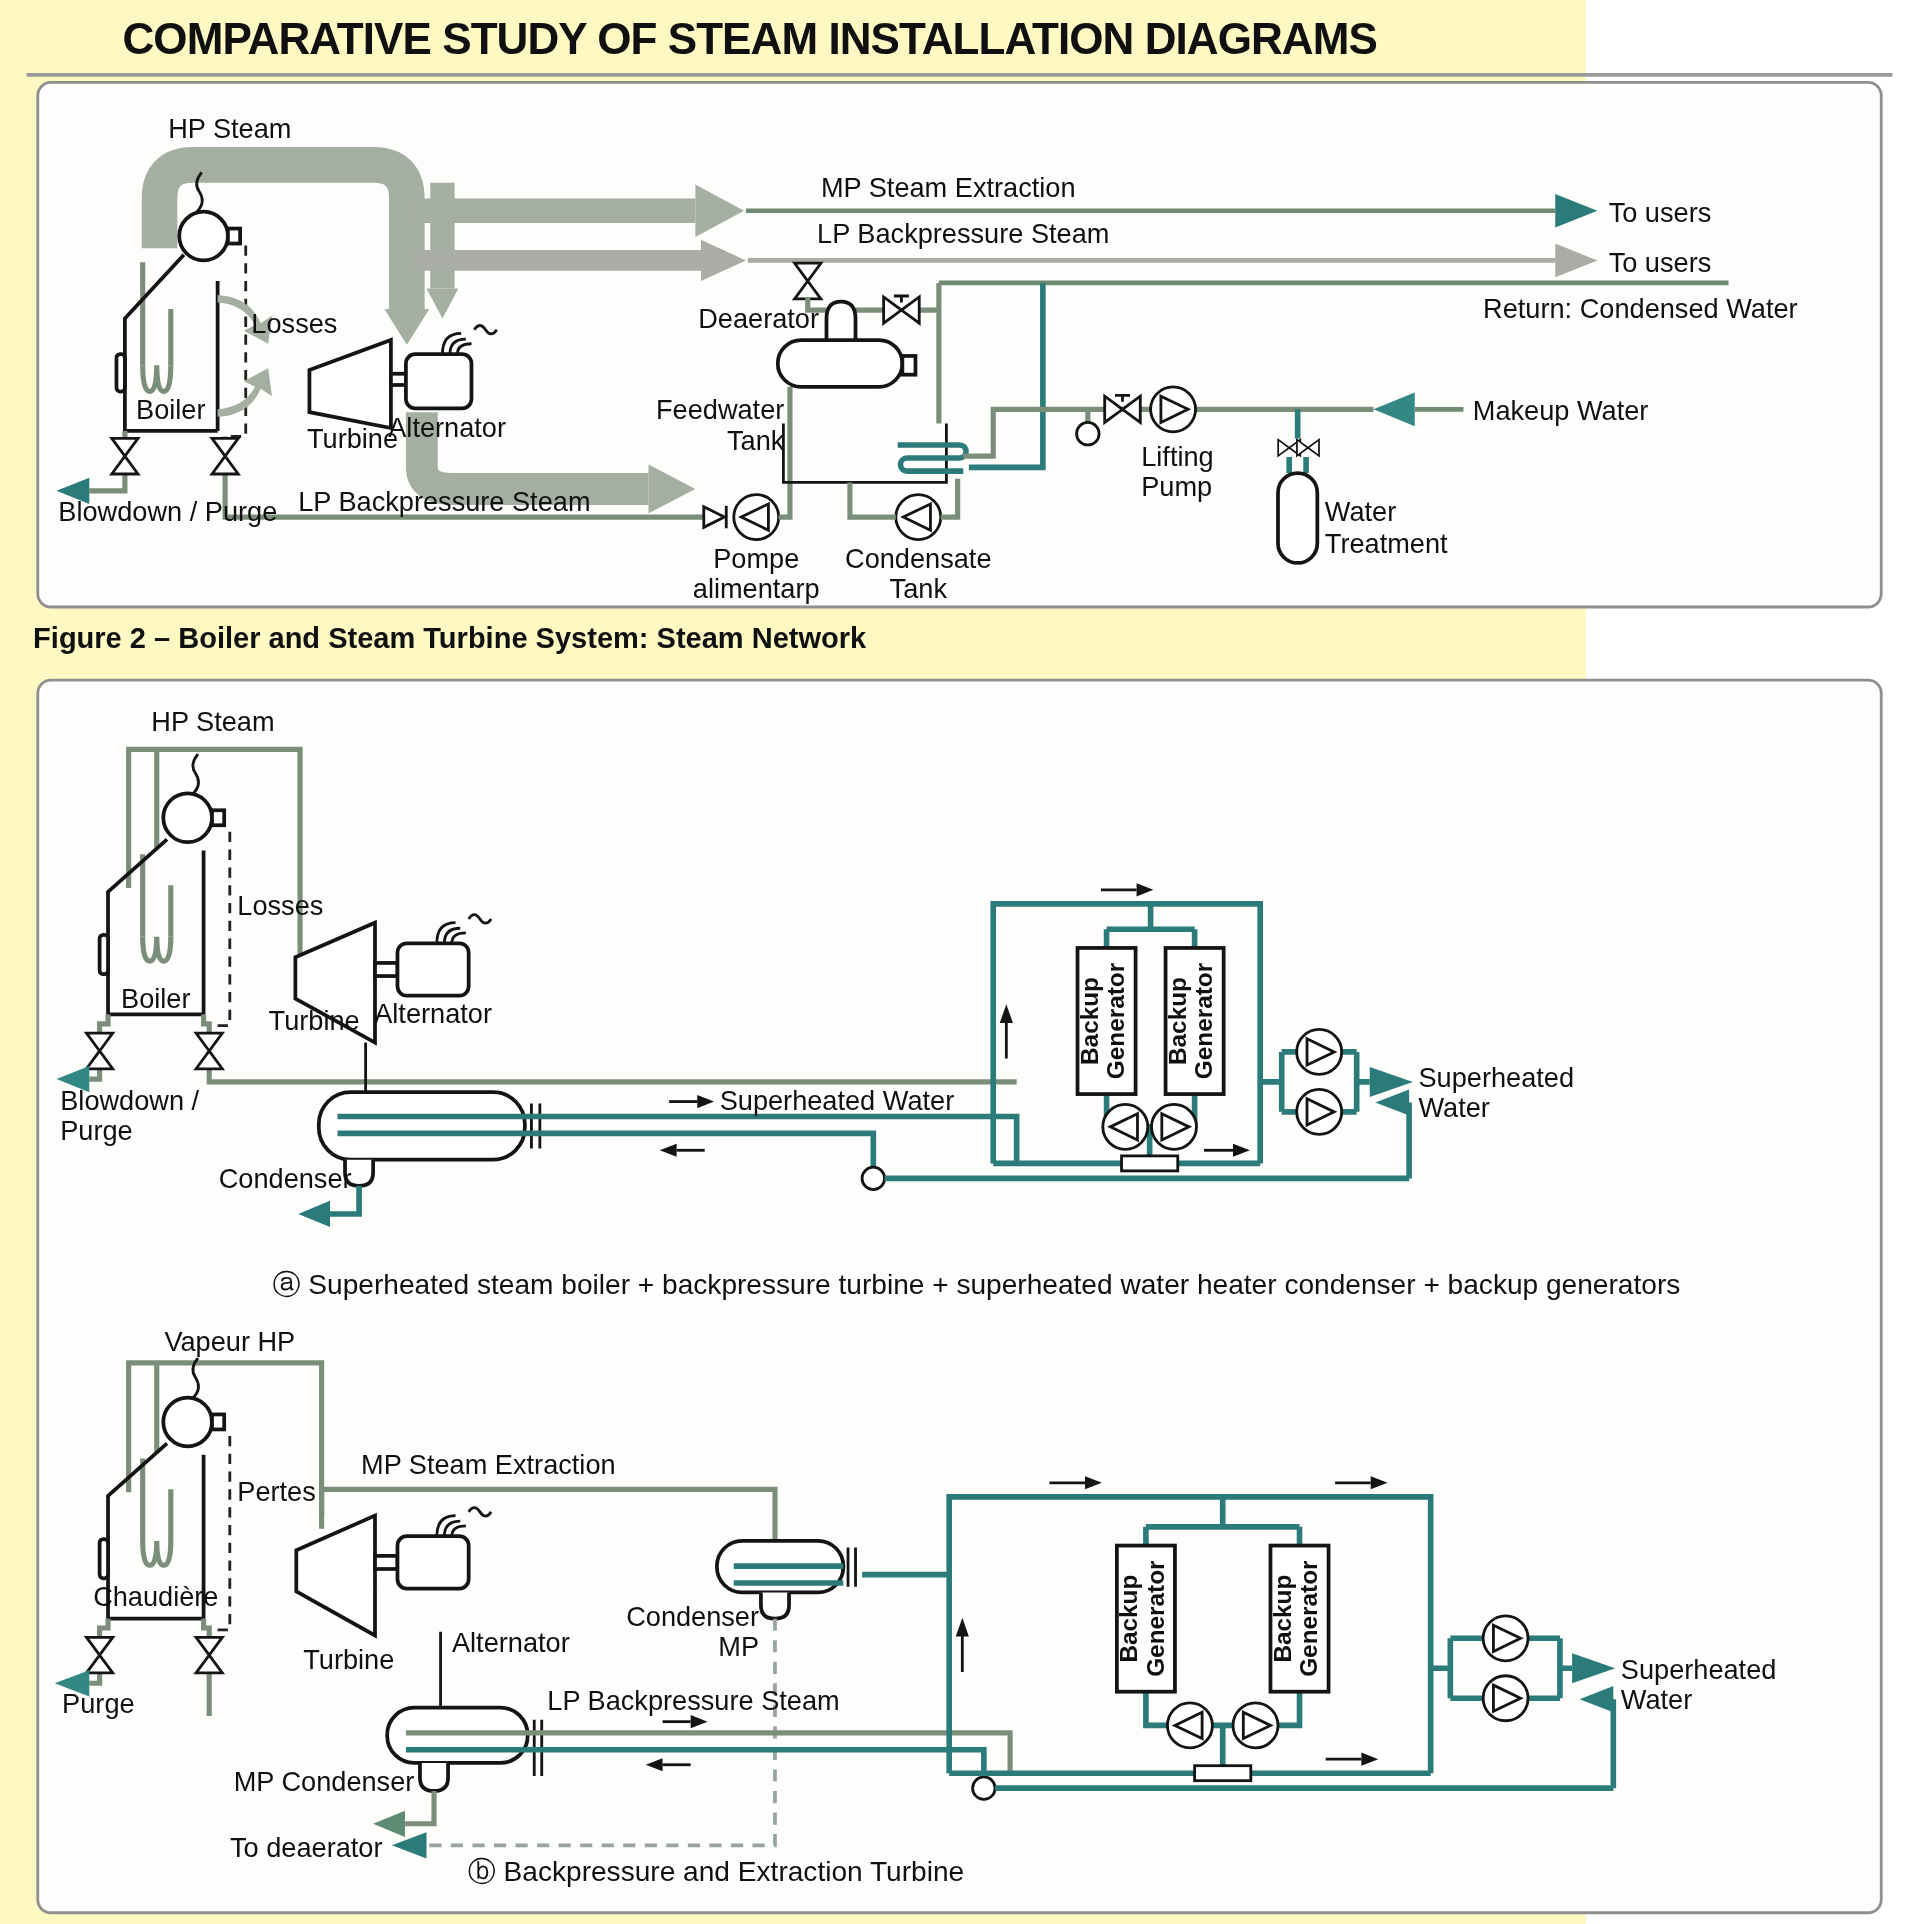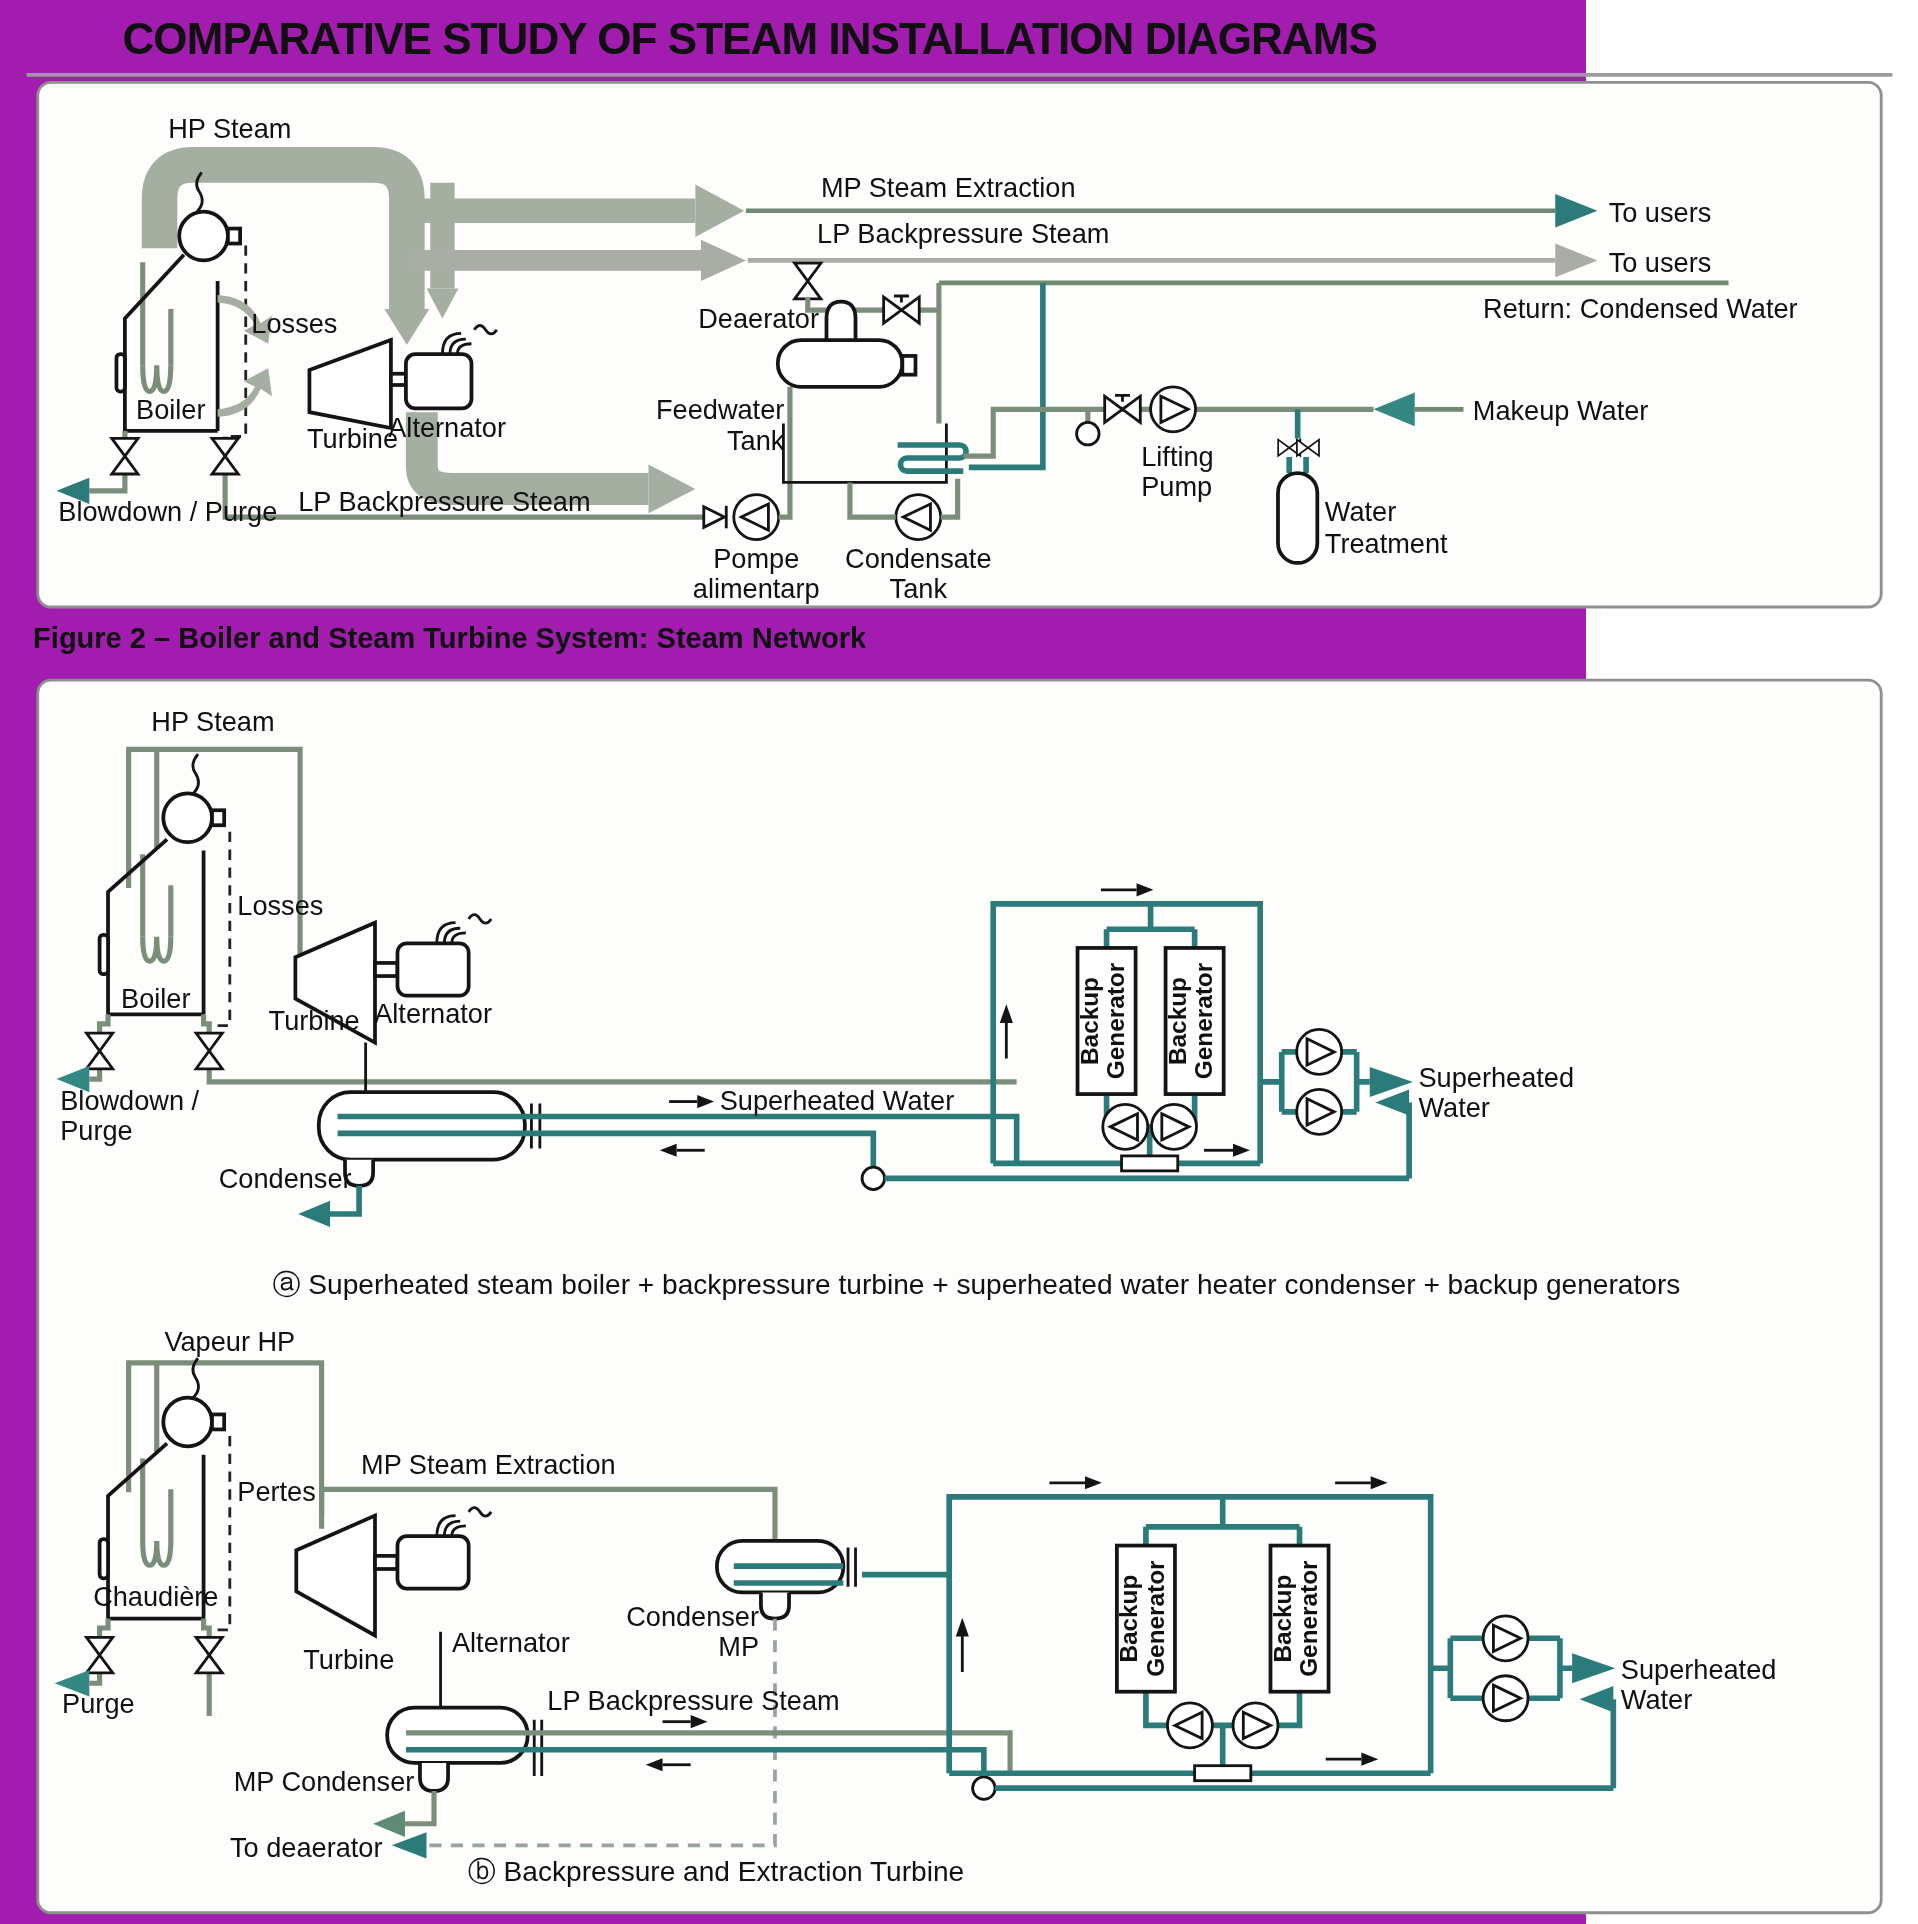--- a/index.html
+++ b/index.html
@@ -1,16 +1,16 @@
 <!DOCTYPE html>
 <html style="font-size:15px"><head>
 <meta charset="utf-8">
 <style>
   html,body{margin:0;padding:0;background:#ffffff;}
-  .page{position:relative;width:1586px;height:1924px;background:#a21caf;font-family:"Liberation Sans",sans-serif;}
+  .page{position:relative;width:1586px;height:1924px;background:#fef9c3;font-family:"Liberation Sans",sans-serif;}
   svg{position:absolute;left:0;top:0;}
   text{fill:#101010;font-family:"Liberation Sans",sans-serif;}
   .ttl{font-size:47px;font-weight:bold;letter-spacing:-1px;}
   .cap{font-size:31px;font-weight:600;}
   .capc{font-size:30px;}
   .lbl{font-size:29px;}
   .lblr{font-size:26px;font-weight:bold;}
   .panel{fill:#fdfdfc;stroke:#8f8f8f;stroke-width:3;}
   .vessel{fill:#ffffff;stroke:#141414;stroke-width:4;}
   .blk{fill:none;stroke:#141414;stroke-width:4;}

